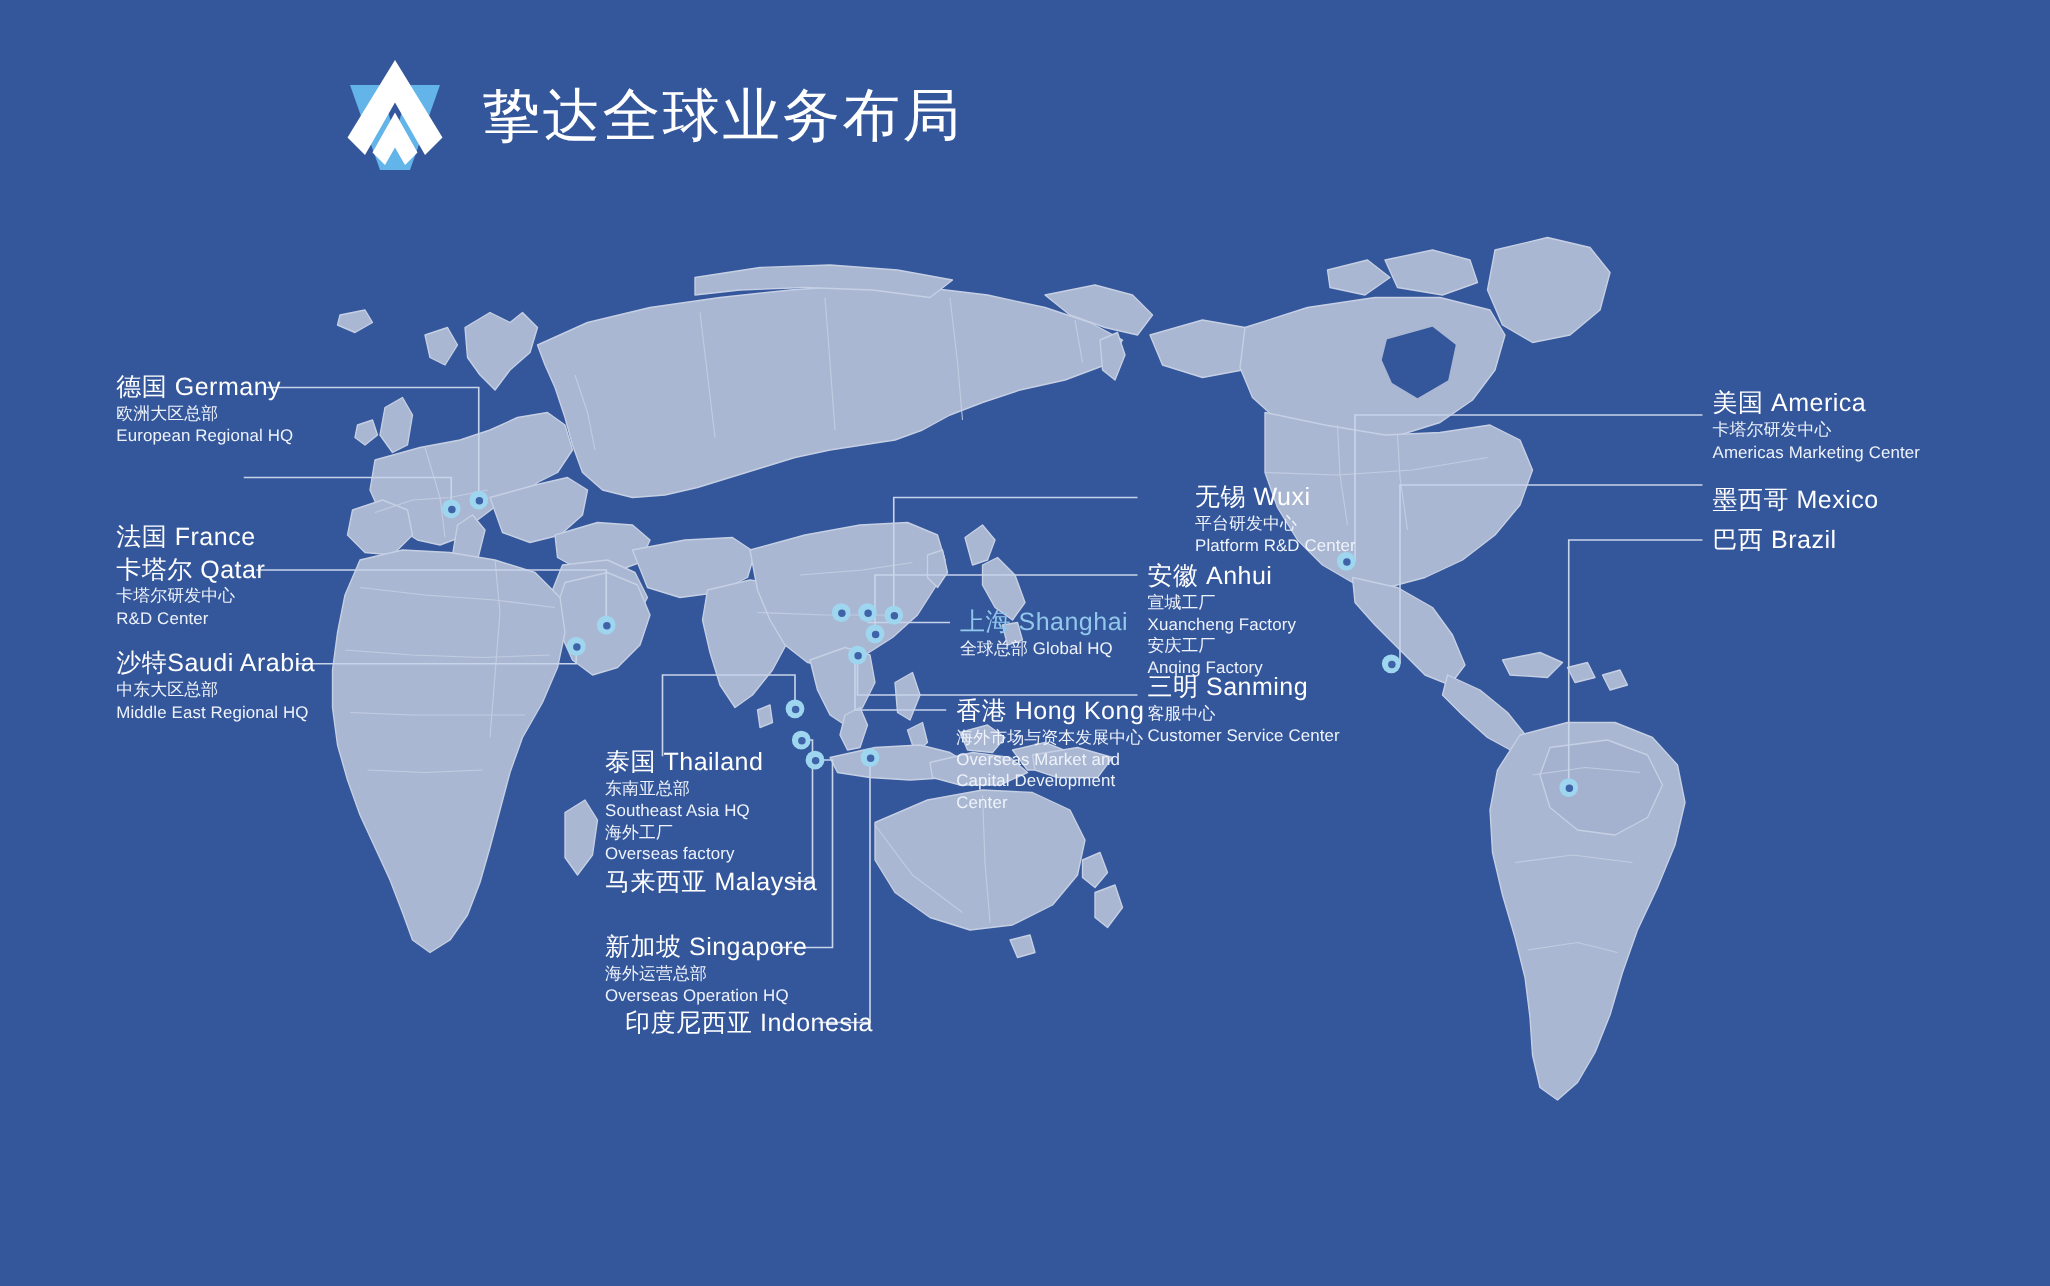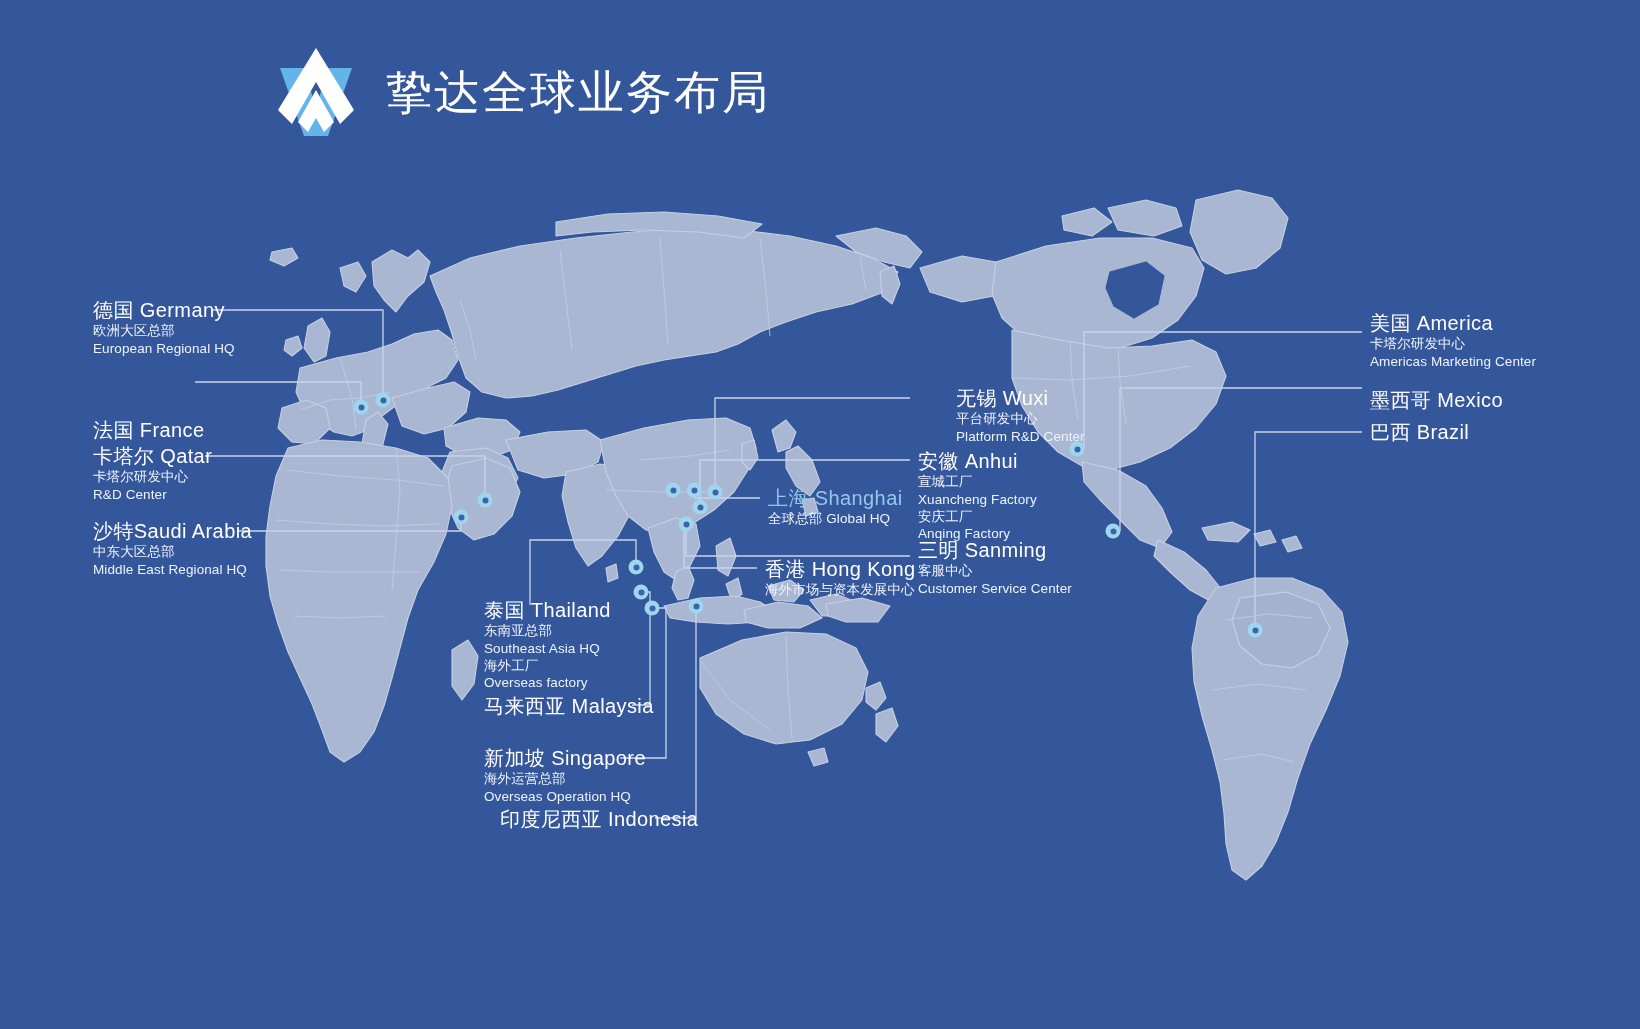--- a/index.html
+++ b/index.html
@@ -363,20 +363,21 @@
   <div class="ln1"><span>三明</span>
     <span>Sanming</span></div>
   <div class="sub">客服中心</div>
   <div class="sub">Customer Service Center</div>
 </div>
 
 <div class="label" style="left:765px; top:557px;">
   <div class="ln1"><span>香港</span>
     <span>Hong Kong</span></div>
   <div class="sub">海外市场与资本发展中心</div>
+  <div class="sub wrap">Overseas Market and Capital Development Center</div>
 </div>
 
 <div class="label" style="left:1370px; top:311px;">
   <div class="ln1"><span>美国</span>
     <span>America</span></div>
   <div class="sub">卡塔尔研发中心</div>
   <div class="sub">Americas Marketing Center</div>
 </div>
 
 <div class="label" style="left:1370px; top:388px;">

